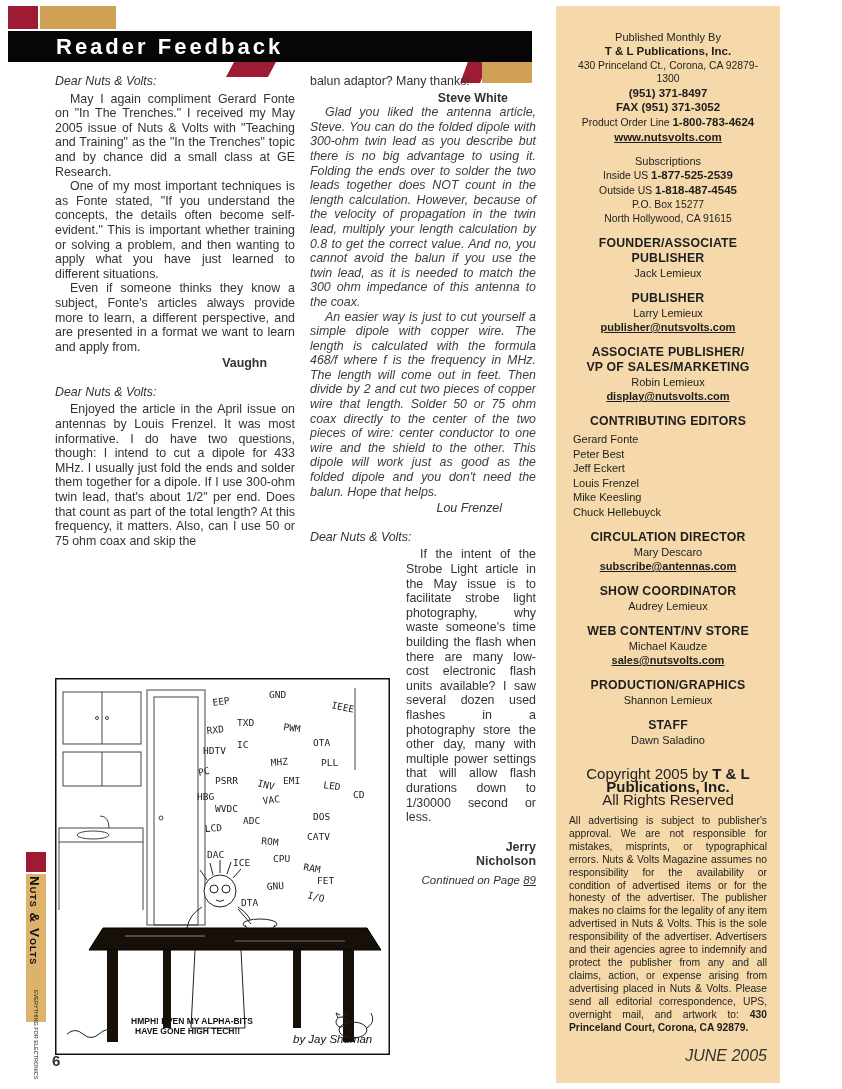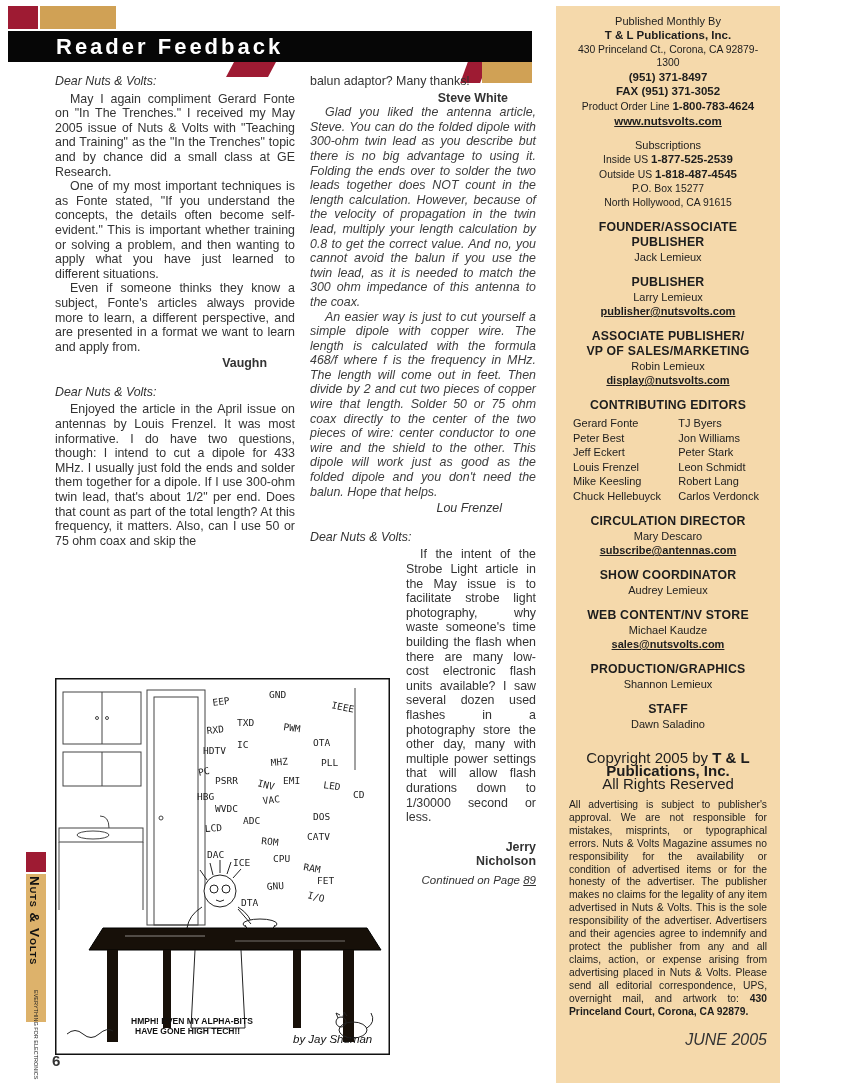--- a/index.html
+++ b/index.html
@@ -38,21 +38,21 @@
 
   
   .spine { position:absolute; left:26px; top:852px; width:22px; height:170px; }
   .spine-red { width:20px; height:20px; background:#9e1b33; margin-bottom:2px; }
   .spine-strip { width:20px; height:148px; background:#ddb26b; position:relative; }
   .spine-title { position:absolute; top:2px; left:1px; writing-mode:vertical-rl; font-weight:bold; font-size:13.5px; letter-spacing:1px; color:#111; font-variant:small-caps; white-space:nowrap; }
   .spine-tagline { position:absolute; top:116px; left:7px; writing-mode:vertical-rl; font-size:5.5px; color:#222; white-space:nowrap; }
   .page-number { position:absolute; left:52px; top:1052px; font-size:15px; font-weight:bold; color:#333; }
 
   
-  .sidebar { position:absolute; left:556px; top:6px; width:224px; height:1077px; background:#f5d9ab; padding:8px 13px 10px 13px; text-align:center; color:#1d1d1d; }
+  .sidebar { position:absolute; left:556px; top:6px; width:224px; height:1077px; background:#f5d9ab; padding:24px 13px 10px 13px; text-align:center; color:#1d1d1d; }
   .s   { font-size:11px;   line-height:14px; }
   .s-sm{ font-size:10.4px; line-height:13.5px; }
   .s-b { font-weight:bold; font-size:11.5px; line-height:14.5px; }
   .s-head { font-weight:bold; font-size:12.3px; line-height:15px; margin-top:11px; letter-spacing:0.2px; }
   .s-link { font-weight:bold; text-decoration:underline; cursor:pointer; }
   .s-gap { height:10px; }
   .inline-label { font-size:10.4px; }
   .inline-bold  { font-weight:bold; font-size:11.5px; }
   .contrib { display:flex; justify-content:space-between; text-align:left; font-size:11px; line-height:14.5px; margin-top:3px; padding:0 8px 0 4px; }
   .copyright { font-size:15px; line-height:13px; margin-top:20px; }
@@ -251,28 +251,20 @@
     <div class="s-head">CONTRIBUTING EDITORS</div>
     <div class="contrib">
       <div>
         <div>Gerard Fonte</div>
         <div>Peter Best</div>
         <div>Jeff Eckert</div>
         <div>Louis Frenzel</div>
         <div>Mike Keesling</div>
         <div>Chuck Hellebuyck</div>
       </div>
-      <div>
-        <div>TJ Byers</div>
-        <div>Jon Williams</div>
-        <div>Peter Stark</div>
-        <div>Leon Schmidt</div>
-        <div>Robert Lang</div>
-        <div>Carlos Verdonck</div>
-      </div>
     </div>
 
     <div class="s-head">CIRCULATION DIRECTOR</div>
     <div class="s">Mary Descaro</div>
     <div class="s s-link">subscribe@antennas.com</div>
 
     <div class="s-head">SHOW COORDINATOR</div>
     <div class="s">Audrey Lemieux</div>
 
     <div class="s-head">WEB CONTENT/NV STORE</div>

